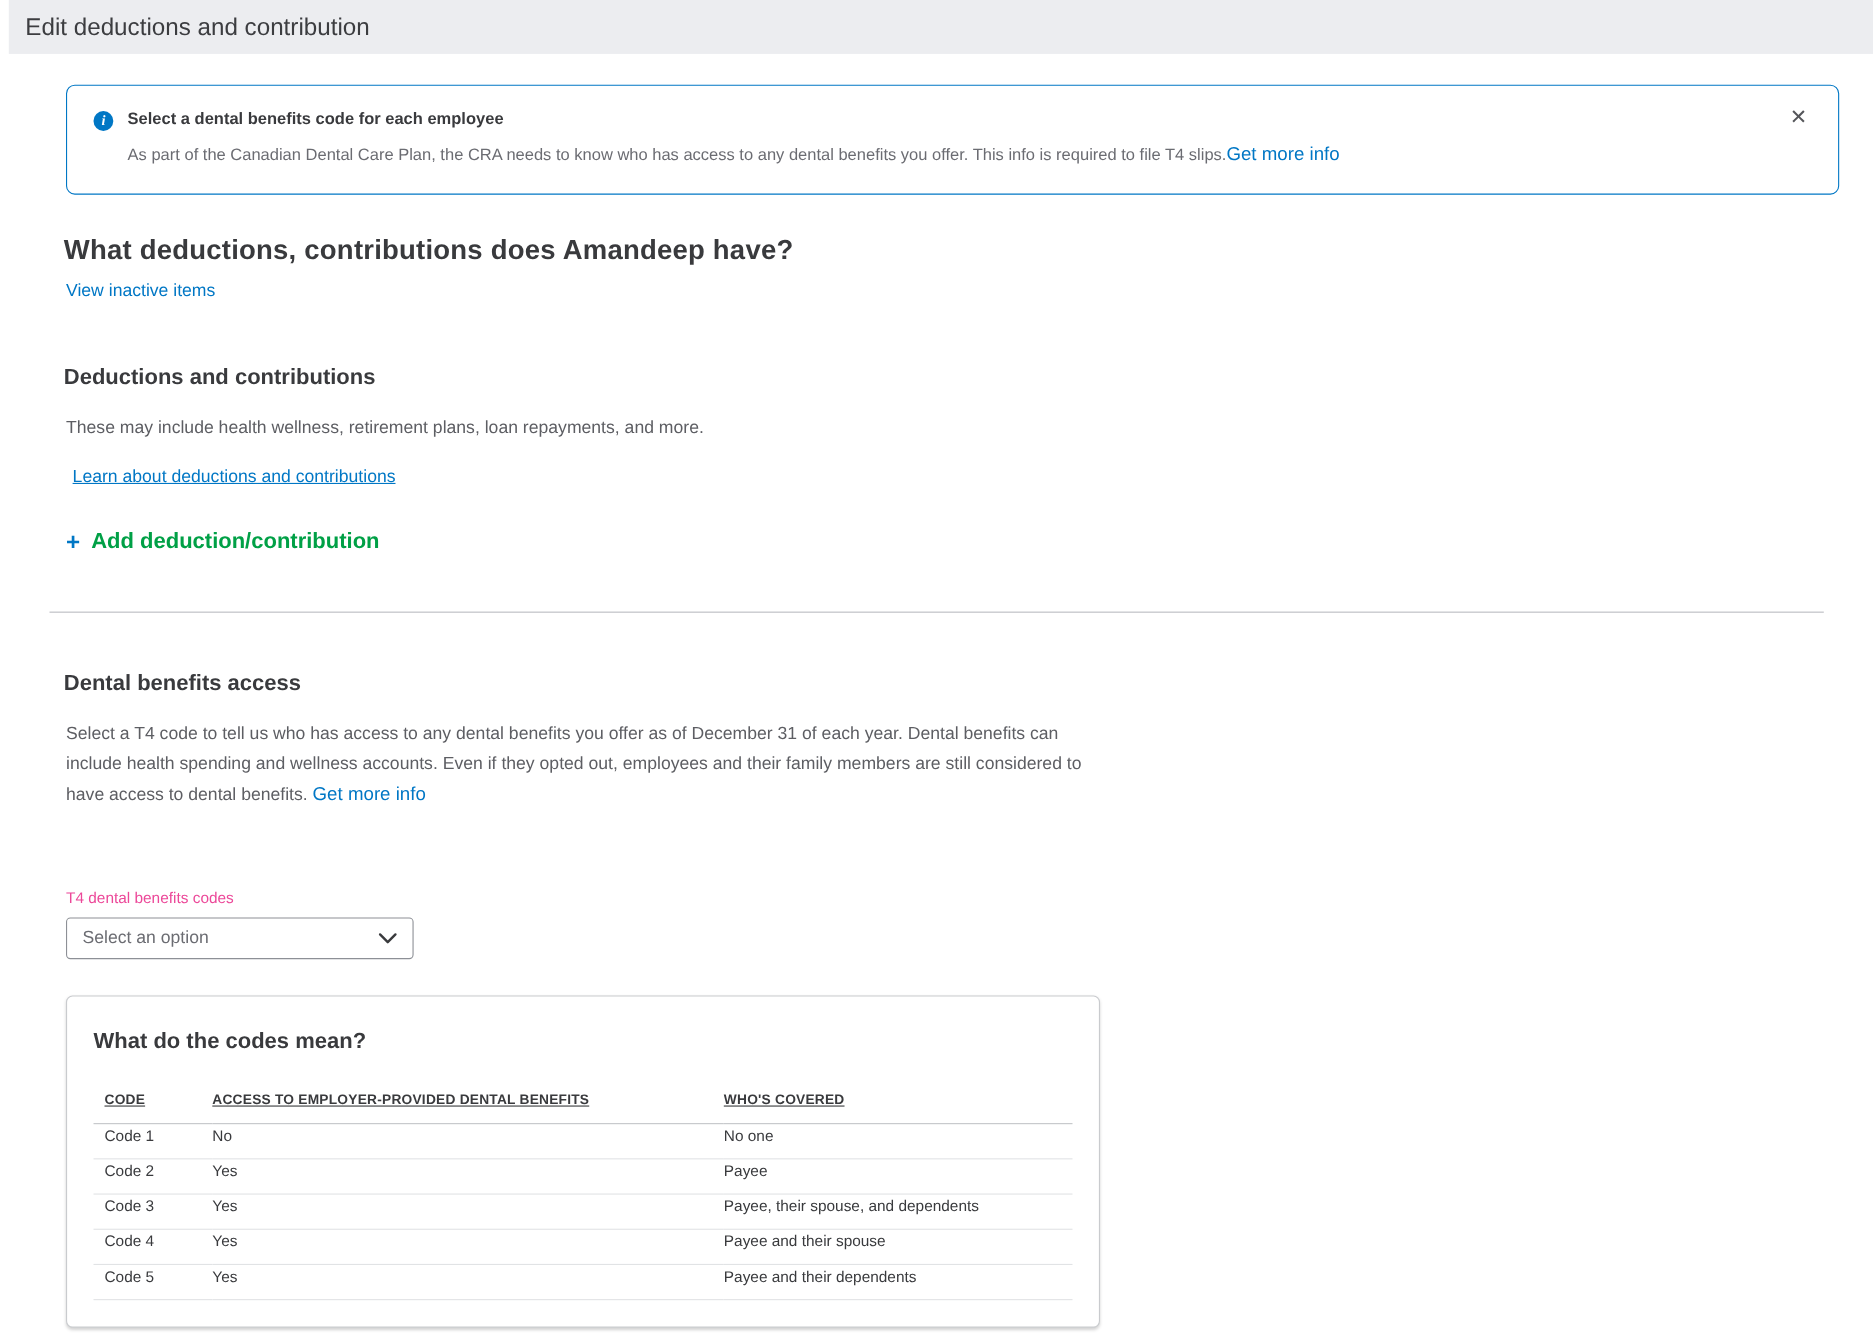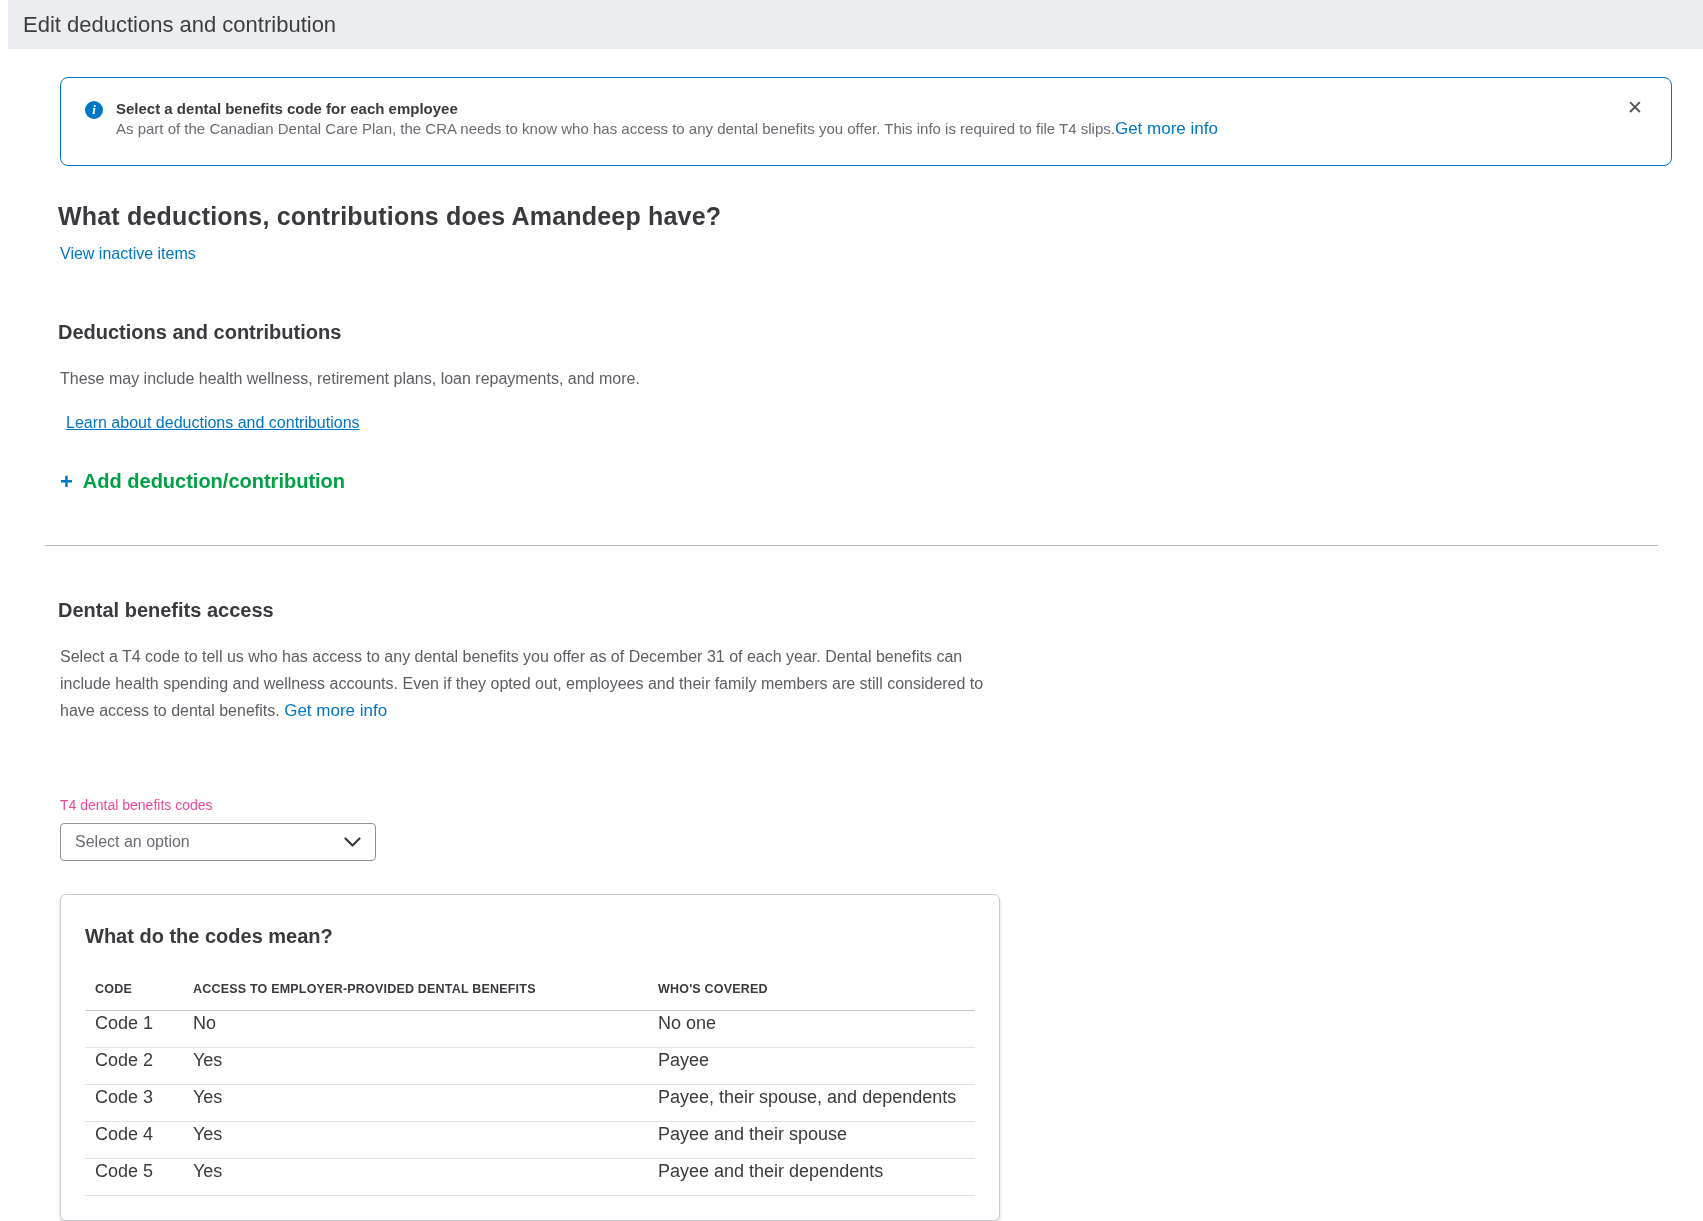--- a/index.html
+++ b/index.html
@@ -49,20 +49,21 @@
     line-height:18px;
     text-align:center;
     margin-right:13px;
     margin-top:1px;
   }
   .alert-text { flex:1 1 auto; }
   .alert-title {
     font-size:15px;
     font-weight:bold;
     color:#393a3d;
+    margin-bottom:11px;
   }
   .alert-body {
     font-size:15px;
     color:#6b6c72;
     line-height:1.4;
   }
   .alert-link {
     color:#0077c5;
     font-size:17px;
     text-decoration:none;
@@ -198,23 +199,24 @@
     border-collapse:collapse;
   }
   .codes-table th {
     text-align:left;
     font-size:12.5px;
     font-weight:bold;
     color:#393a3d;
     letter-spacing:0.2px;
     padding:10px 0 14px 0;
     border-bottom:1px solid #c3c5c8;
+    text-decoration:underline;
   }
   .codes-table td {
-    font-size:18px;
+    font-size:14px;
     color:#393a3d;
     padding:2px 0 13px 0;
     border-bottom:1px solid #e1e3e5;
   }
   .codes-table th.col-code, .codes-table td.col-code { width:108px; padding-left:10px; }
   .codes-table th.col-access, .codes-table td.col-access { width:465px;margin-left:41px; }
 </style>
 </head>
 <body>
 

